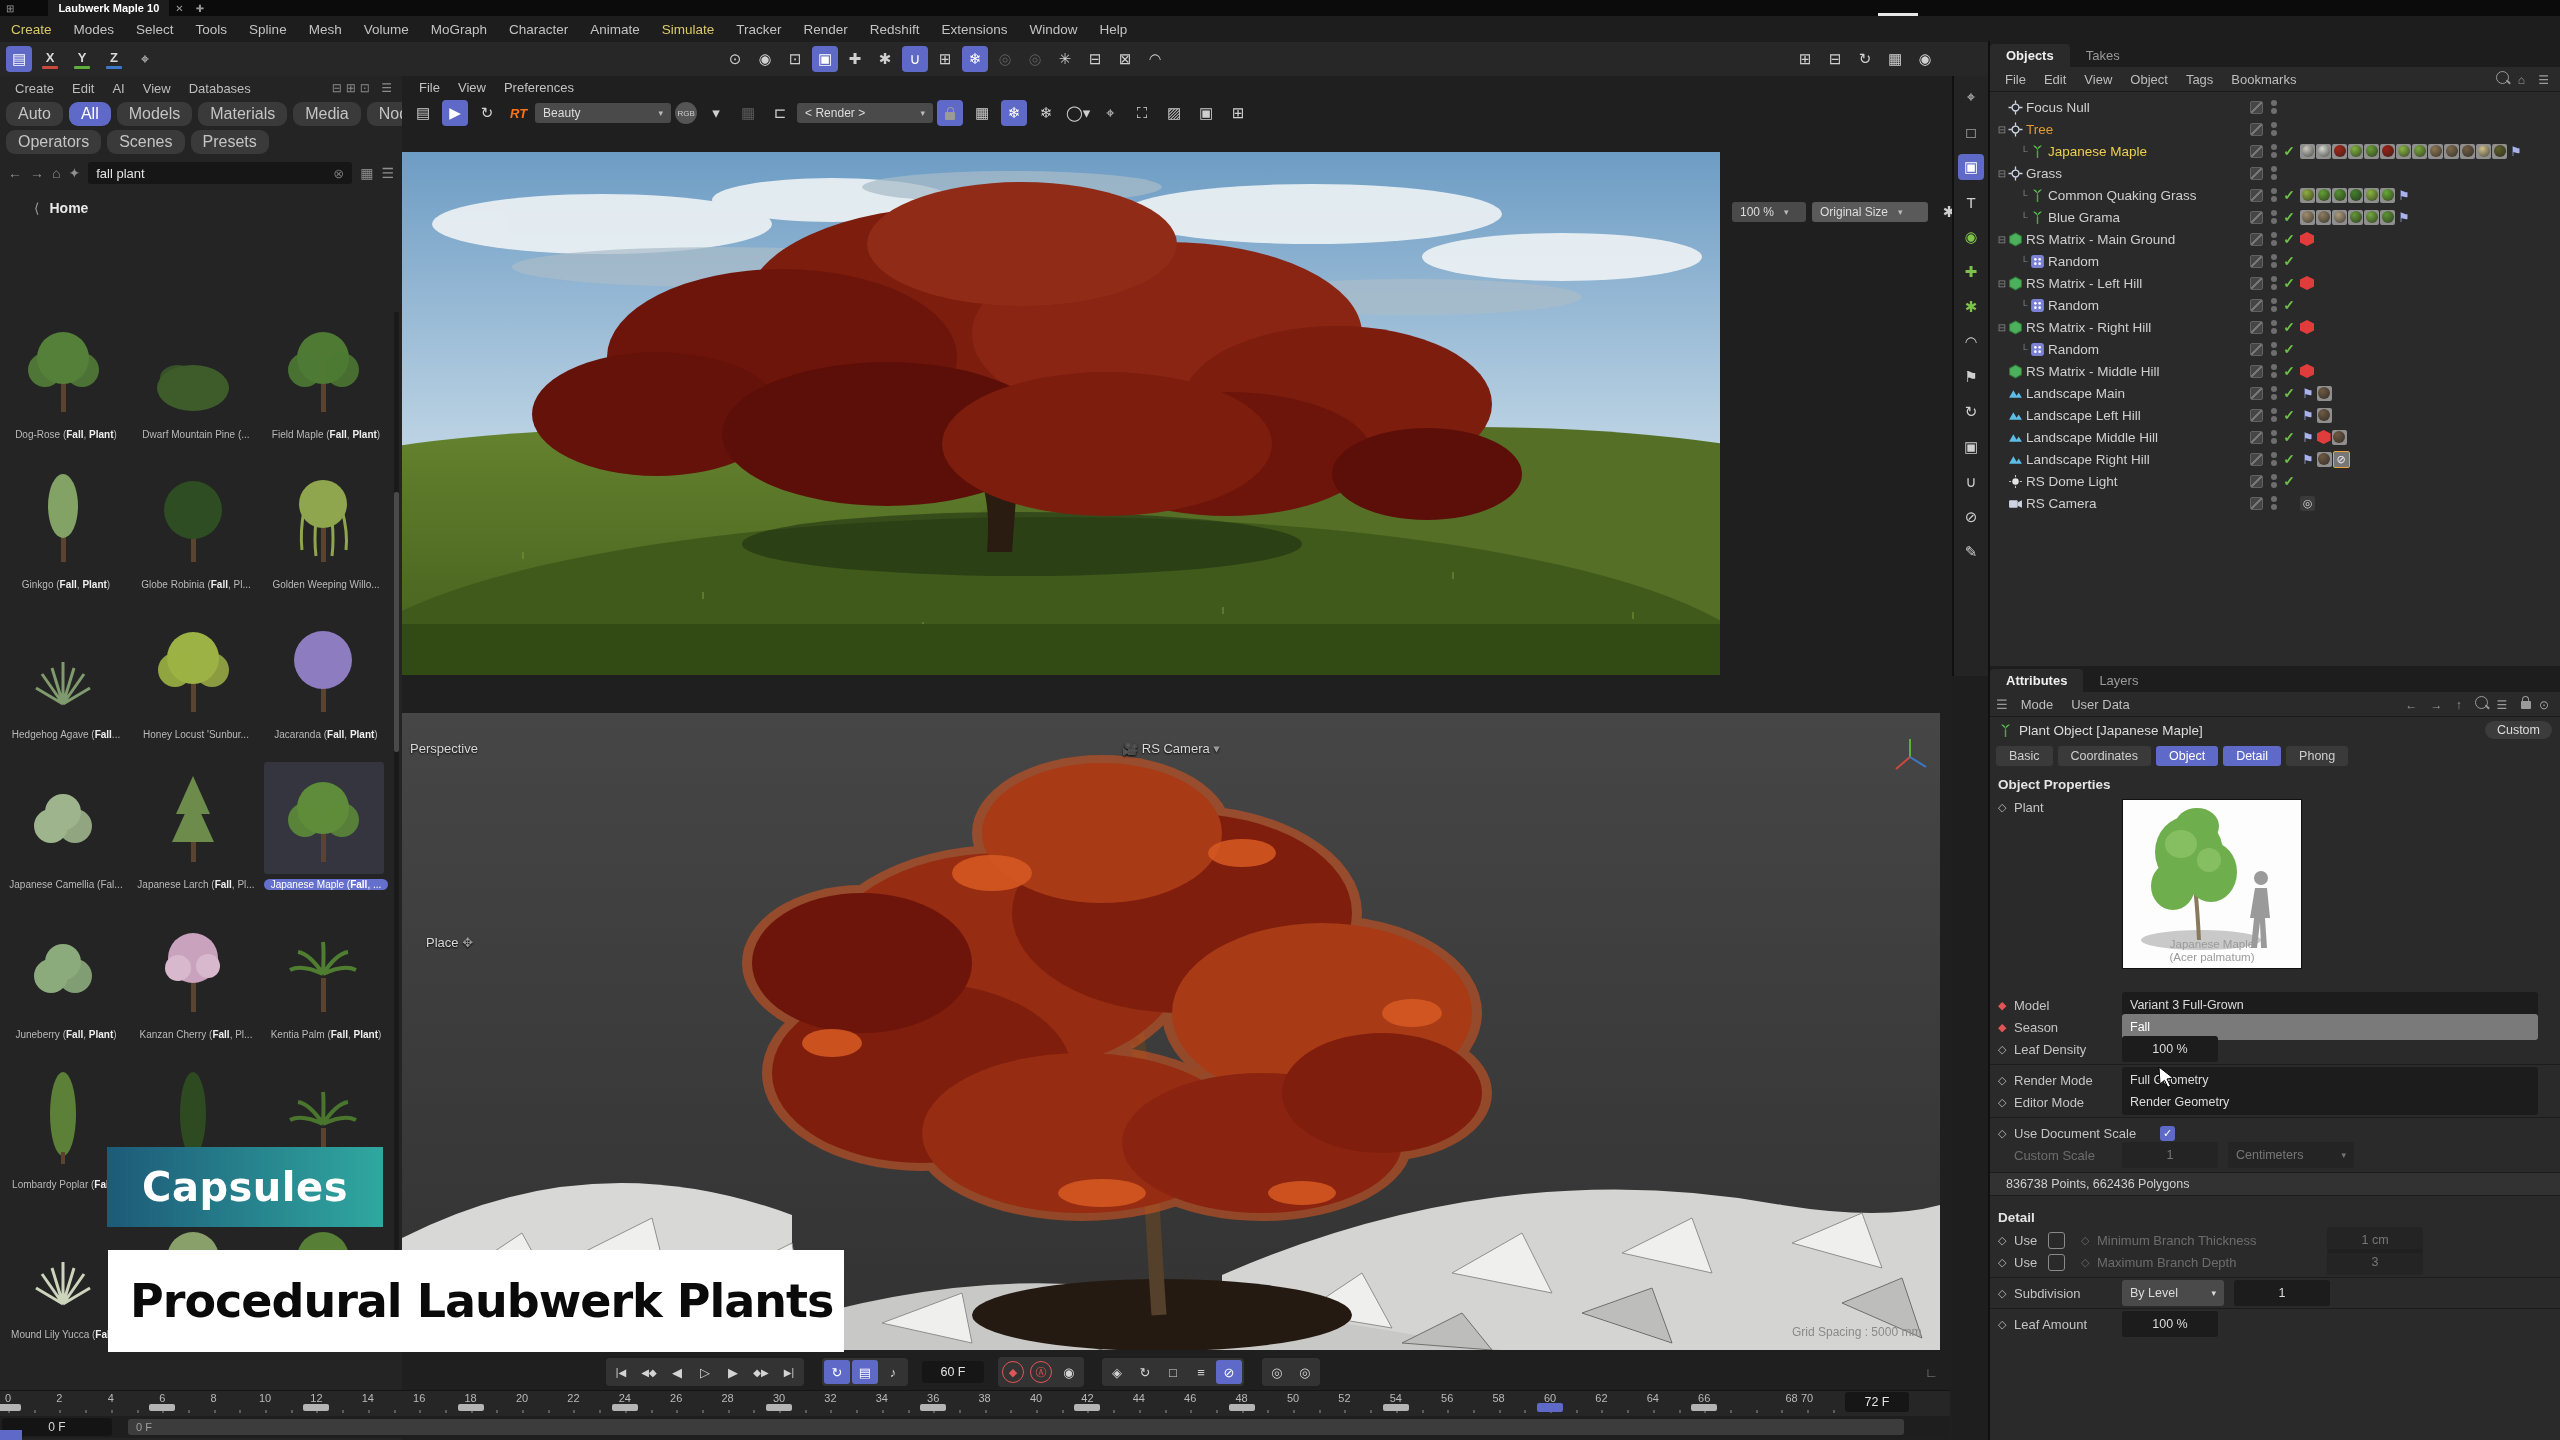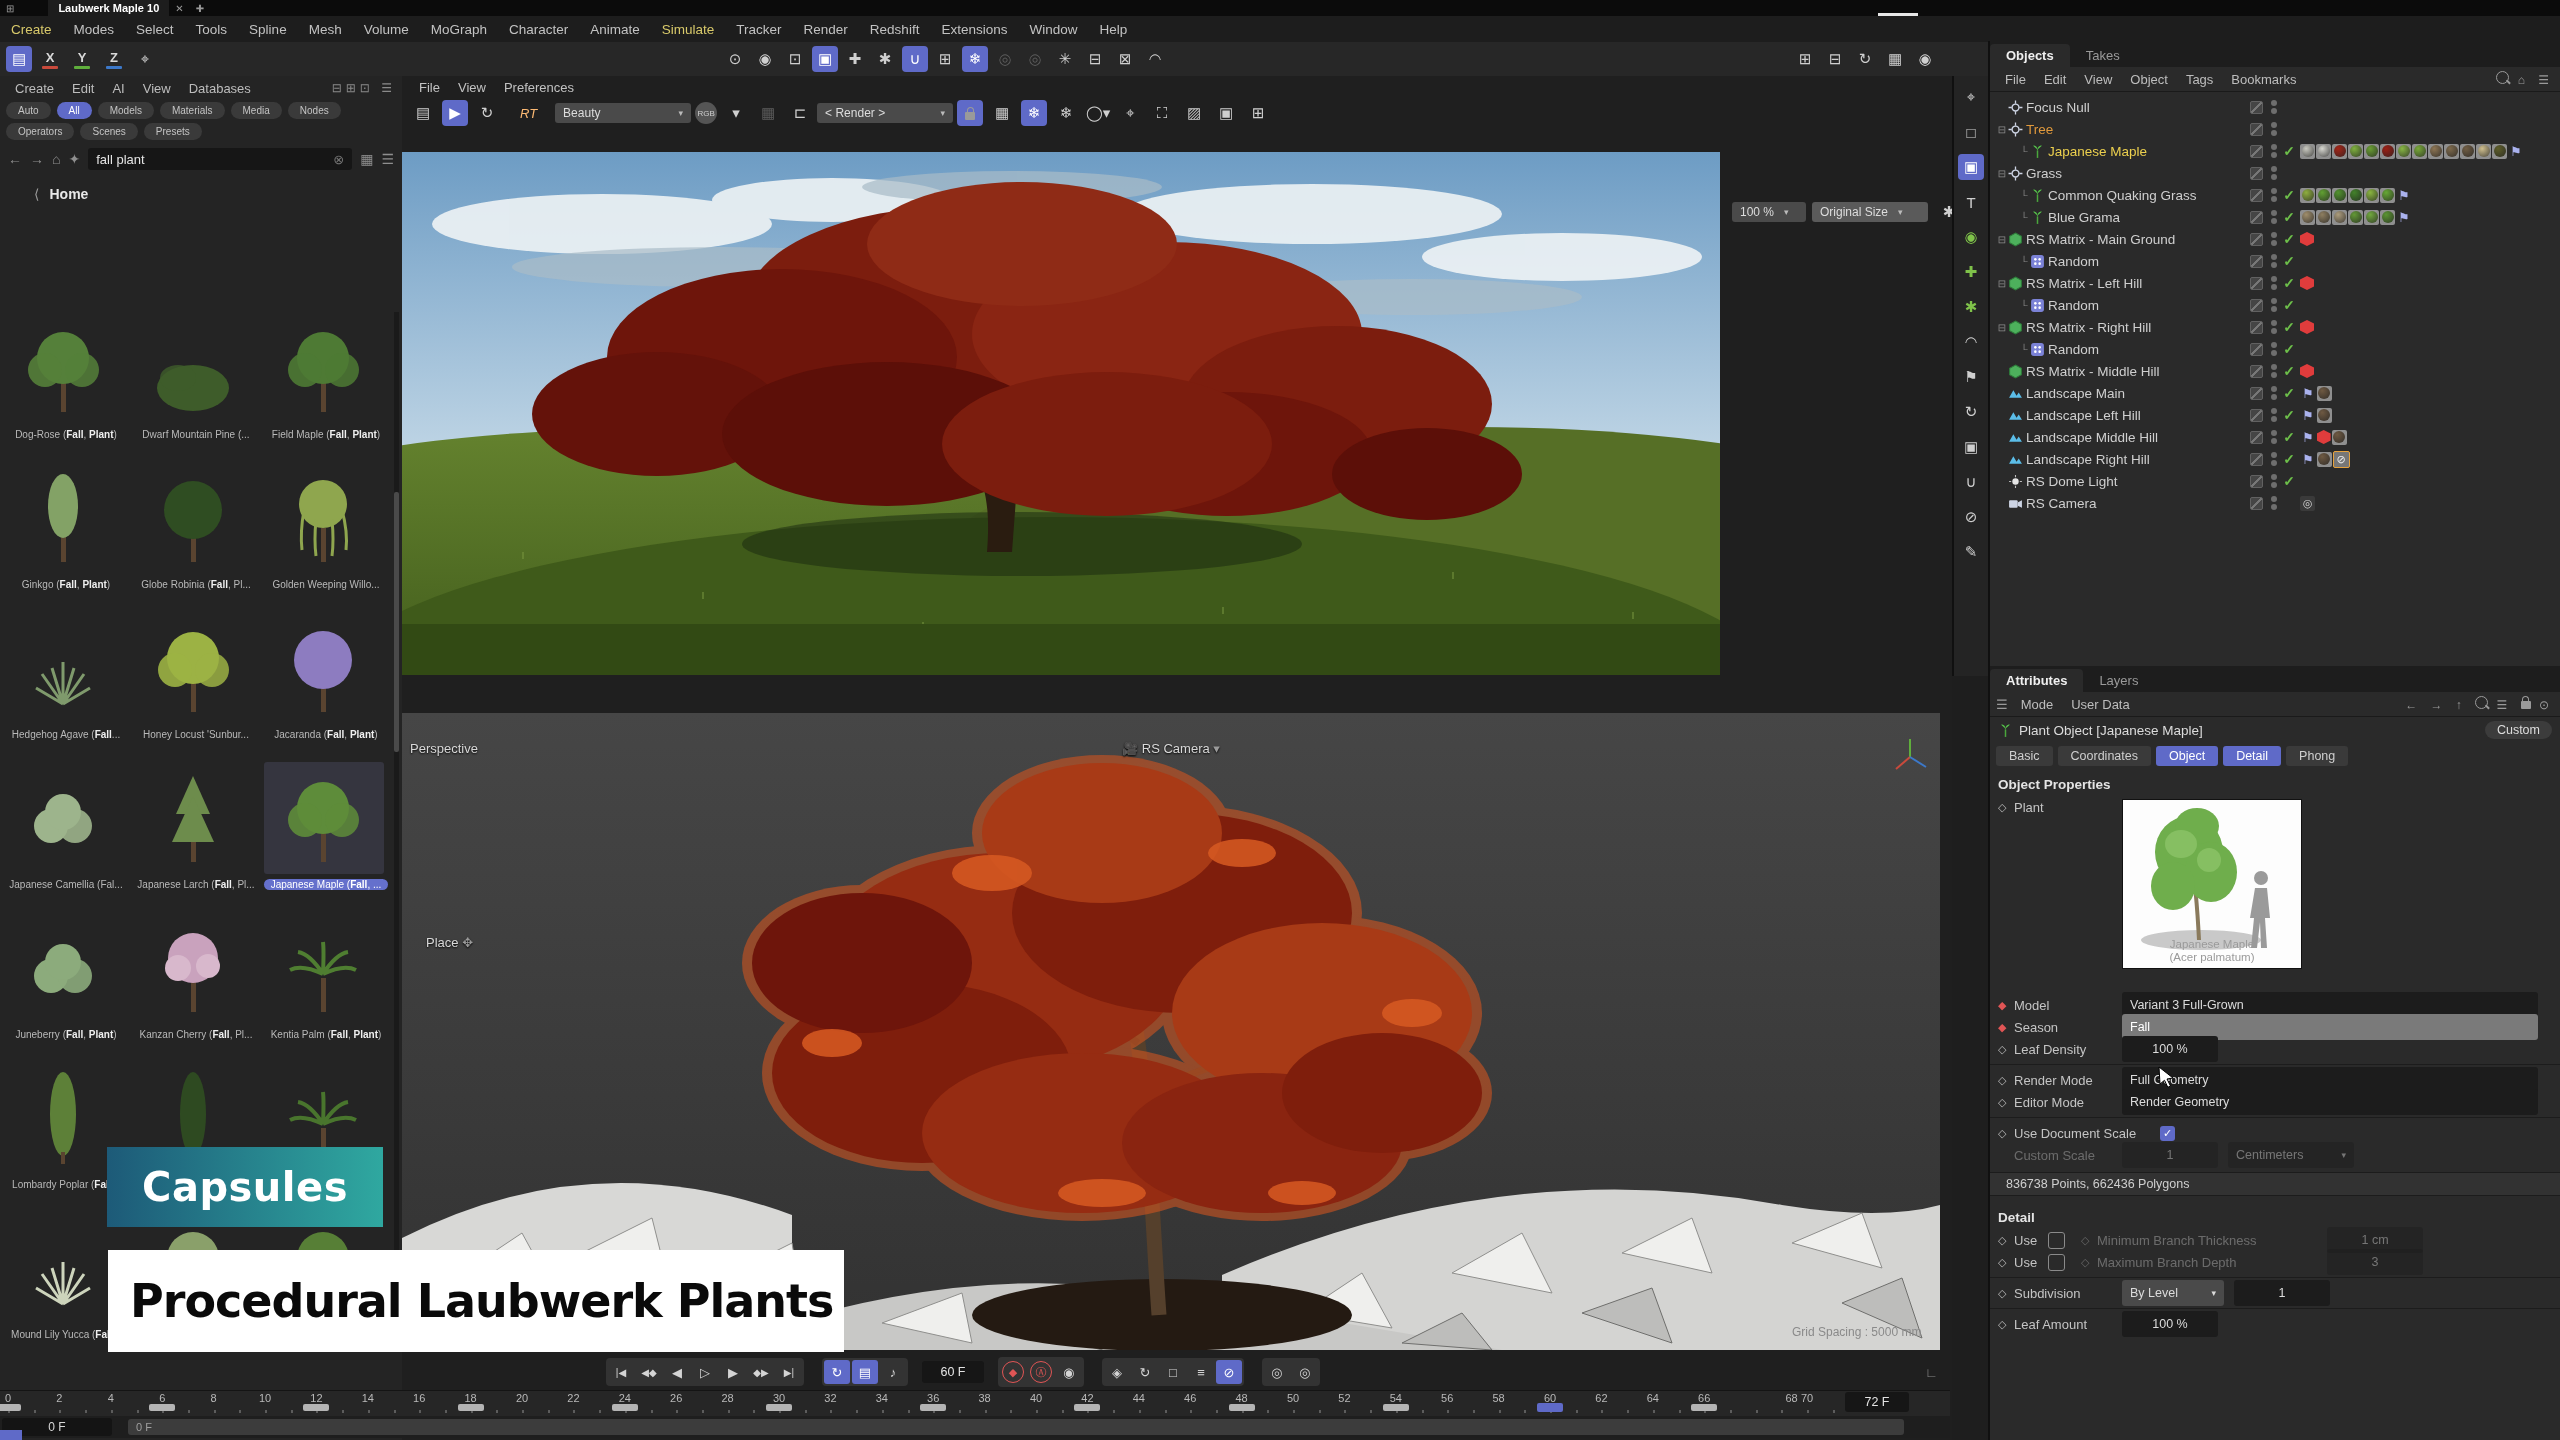--- a/index.html
+++ b/index.html
@@ -24,21 +24,21 @@
   .ti.dim{color:#5c5c5c;}
   .axis-btn{width:26px;height:24px;margin:0 3px;display:flex;flex-direction:column;align-items:center;justify-content:center;
             color:#d8d8d8;font-size:13px;font-weight:bold;}
   .axis-btn i{display:block;width:16px;height:3px;margin-top:1px;border-radius:1px;font-style:normal;}
   
   #left-panel{left:0;top:76px;width:402px;height:1364px;background:#242424;border-right:2px solid #101010;}
   #ab-menu{display:flex;align-items:center;height:24px;padding-left:6px;background:#242424;}
   .ab-menu-item{padding:0 9px;color:#bdbdbd;}
   #ab-menu-icons{margin-left:auto;margin-right:6px;color:#8a8a8a;font-size:12px;letter-spacing:4px;}
   .chip-row{display:flex;padding:2px 6px;gap:6px;}
-  .chip{background:#3a3a3a;border-radius:9px;padding:3px 12px;color:#c4c4c4;font-size:10px;}
+  .chip{background:#3a3a3a;border-radius:9px;padding:3px 12px;color:#c4c4c4;font-size:16px;}
   .chip.selected{background:#5f6ac8;color:#fff;}
   #ab-nav{display:flex;align-items:center;height:34px;padding:0 8px;gap:8px;}
   .nav-ico{color:#8f8f8f;font-size:14px;}
   #search-field{flex:1;background:#161616;border-radius:3px;height:22px;display:flex;align-items:center;
                 padding:0 8px;color:#e4e4e4;font-size:13px;}
   #section-home{font-weight:bold;color:#e8e8e8;font-size:14px;padding:10px 0 0 34px;}
   #asset-grid{position:absolute;left:4px;top:236px;display:grid;grid-template-columns:repeat(3,126px);
               grid-auto-rows:150px;column-gap:4px;}
   .tile{width:124px;position:relative;}
   .tile .thumb{width:120px;height:112px;border-radius:3px;}
@@ -397,21 +397,21 @@
   <div class="abs" id="center">
     <div id="rv-menu">
         <span class="rv-menu-item">File</span>
         <span class="rv-menu-item">View</span>
         <span class="rv-menu-item">Preferences</span>
       </div>
     <div id="rv-toolbar">
       <div class="ti">▤</div>
       <div class="ti accent">▶</div>
       <div class="ti">↻</div>
-      <div style="color:#fdba74;font-style:italic;font-weight:normal;margin:0 16px">RT</div>
+      <div style="color:#f97316;font-style:italic;font-weight:bold;margin:0 6px">RT</div>
       <div class="dd" style="width:120px">
           <span>Beauty</span>
           <i style="margin-left:auto">▾</i>
         </div>
       <div class="ti" style="background:#555;border-radius:50%;font-size:8px;width:22px;height:22px">RGB</div>
       <div class="ti">▾</div>
       <div class="ti dim">▦</div>
       <div class="ti">⊏</div>
       <div class="dd" style="width:120px">
           <span>&lt; Render &gt;</span>

